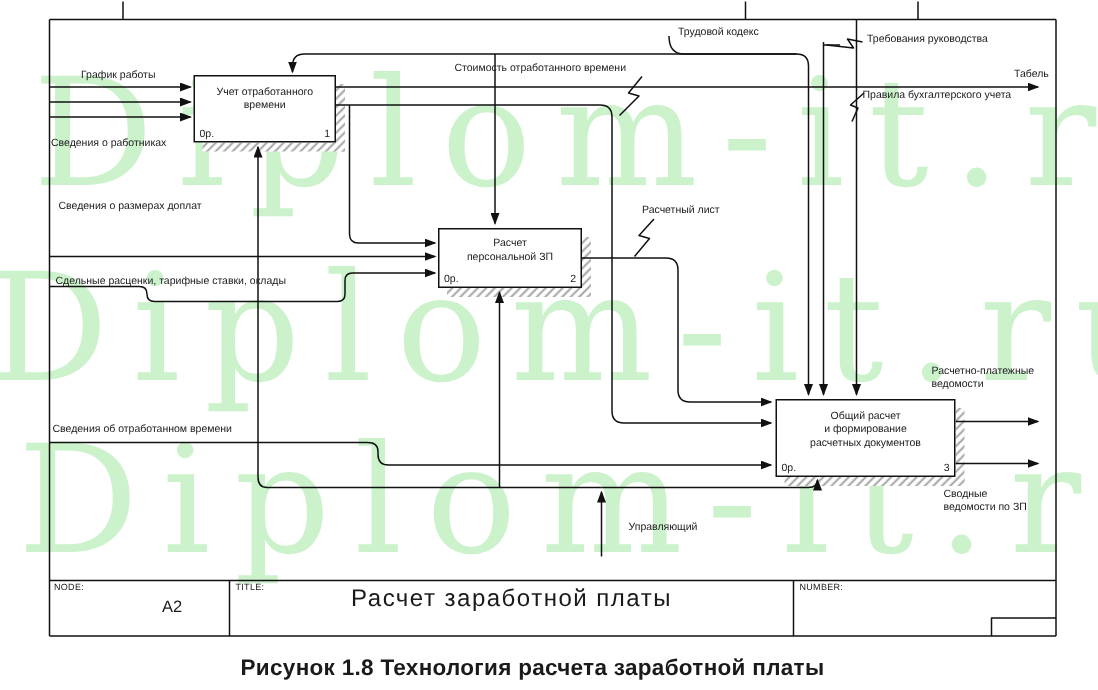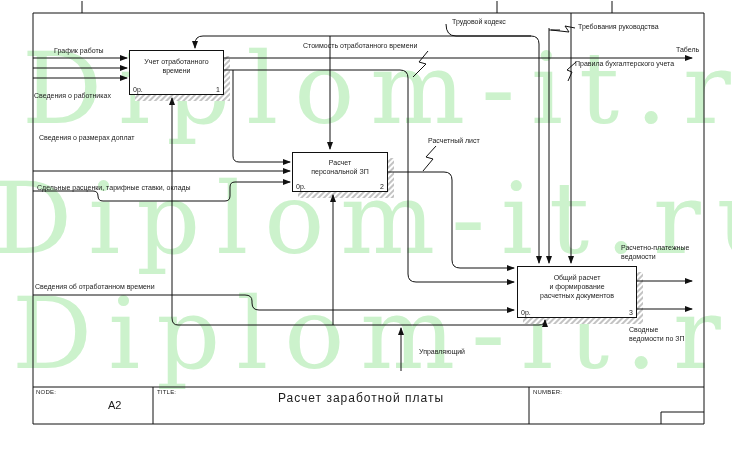--- a/index.html
+++ b/index.html
@@ -18,21 +18,21 @@
 
   
   .box{position:absolute;z-index:3;background:#fff;border:1.2px solid #111;box-sizing:border-box;}
   .bt{position:absolute;left:0;right:0;text-align:center;font-size:7px;line-height:9px;}
   .cost{position:absolute;left:3px;bottom:1px;font-size:7px;}
   .bnum{position:absolute;right:3px;bottom:1px;font-size:7px;}
 
   
   .tb-small{position:absolute;z-index:3;font-size:6px;letter-spacing:.2px;}
   .tb-node{position:absolute;z-index:3;font-size:11px;margin-left:36px;}
-  .tb-title{position:absolute;z-index:3;font-size:12px;letter-spacing:1px;text-align:center;padding-left:20px;}
+  .tb-title{position:absolute;z-index:3;font-size:16px;letter-spacing:1px;text-align:center;}
   .caption{position:absolute;z-index:3;left:0;width:710px;text-align:center;top:437px;
            font-size:15px;font-weight:bold;letter-spacing:.2px;}
 </style>
 </head>
 <body>
 
 <div id="stage">
 
   <div class="wm" style="left:22px;top:30px;">Diplom-it.ru</div>
   <div class="wm" style="left:-8px;top:160px;">Diplom-it.ru</div>
@@ -165,14 +165,15 @@
     <div class="cost">0р.</div>
     <div class="bnum">3</div>
   </div>
 
   <div class="tb-small" style="left:36px;top:389px;">NODE:</div>
   <div class="tb-node" style="left:72px;top:399px;">A2</div>
   <div class="tb-small" style="left:157px;top:389px;">TITLE:</div>
   <div class="tb-title" style="left:153px;top:391px;width:376px;">Расчет заработной платы</div>
   <div class="tb-small" style="left:533px;top:389px;">NUMBER:</div>
 
+  <div class="caption">Рисунок 1.8 Технология расчета заработной платы</div>
 
 </div>
 
 </body></html>

